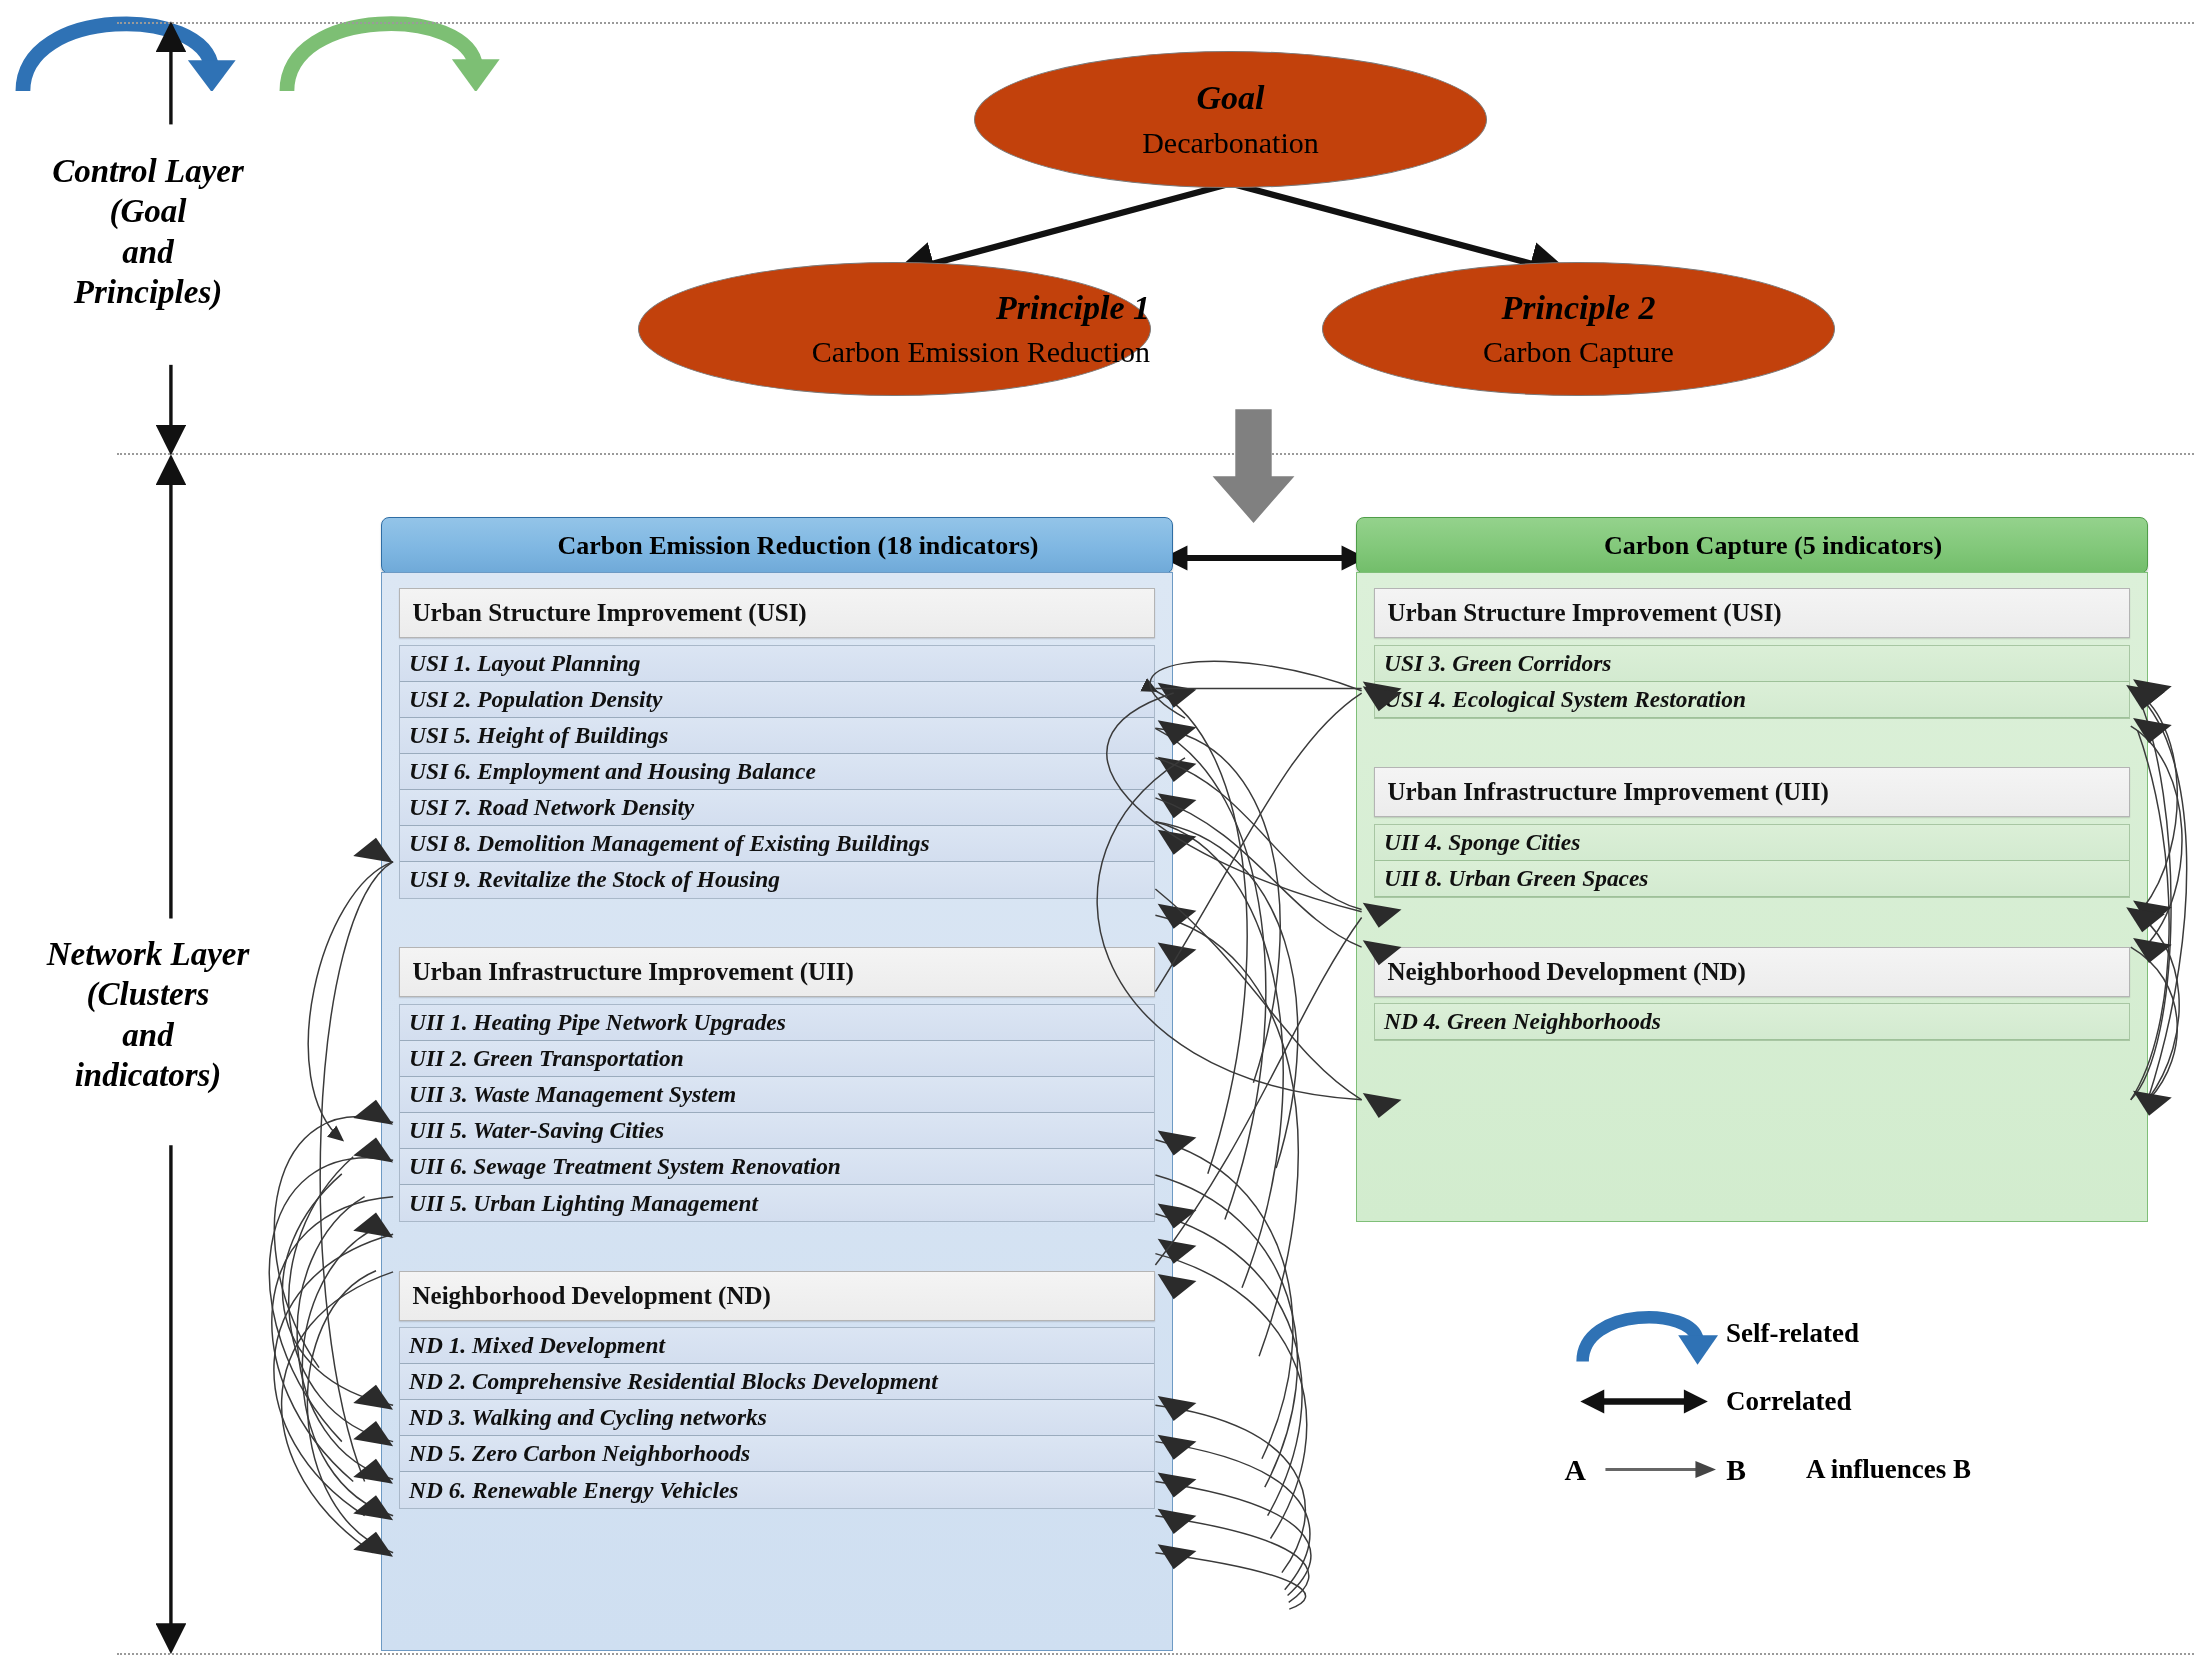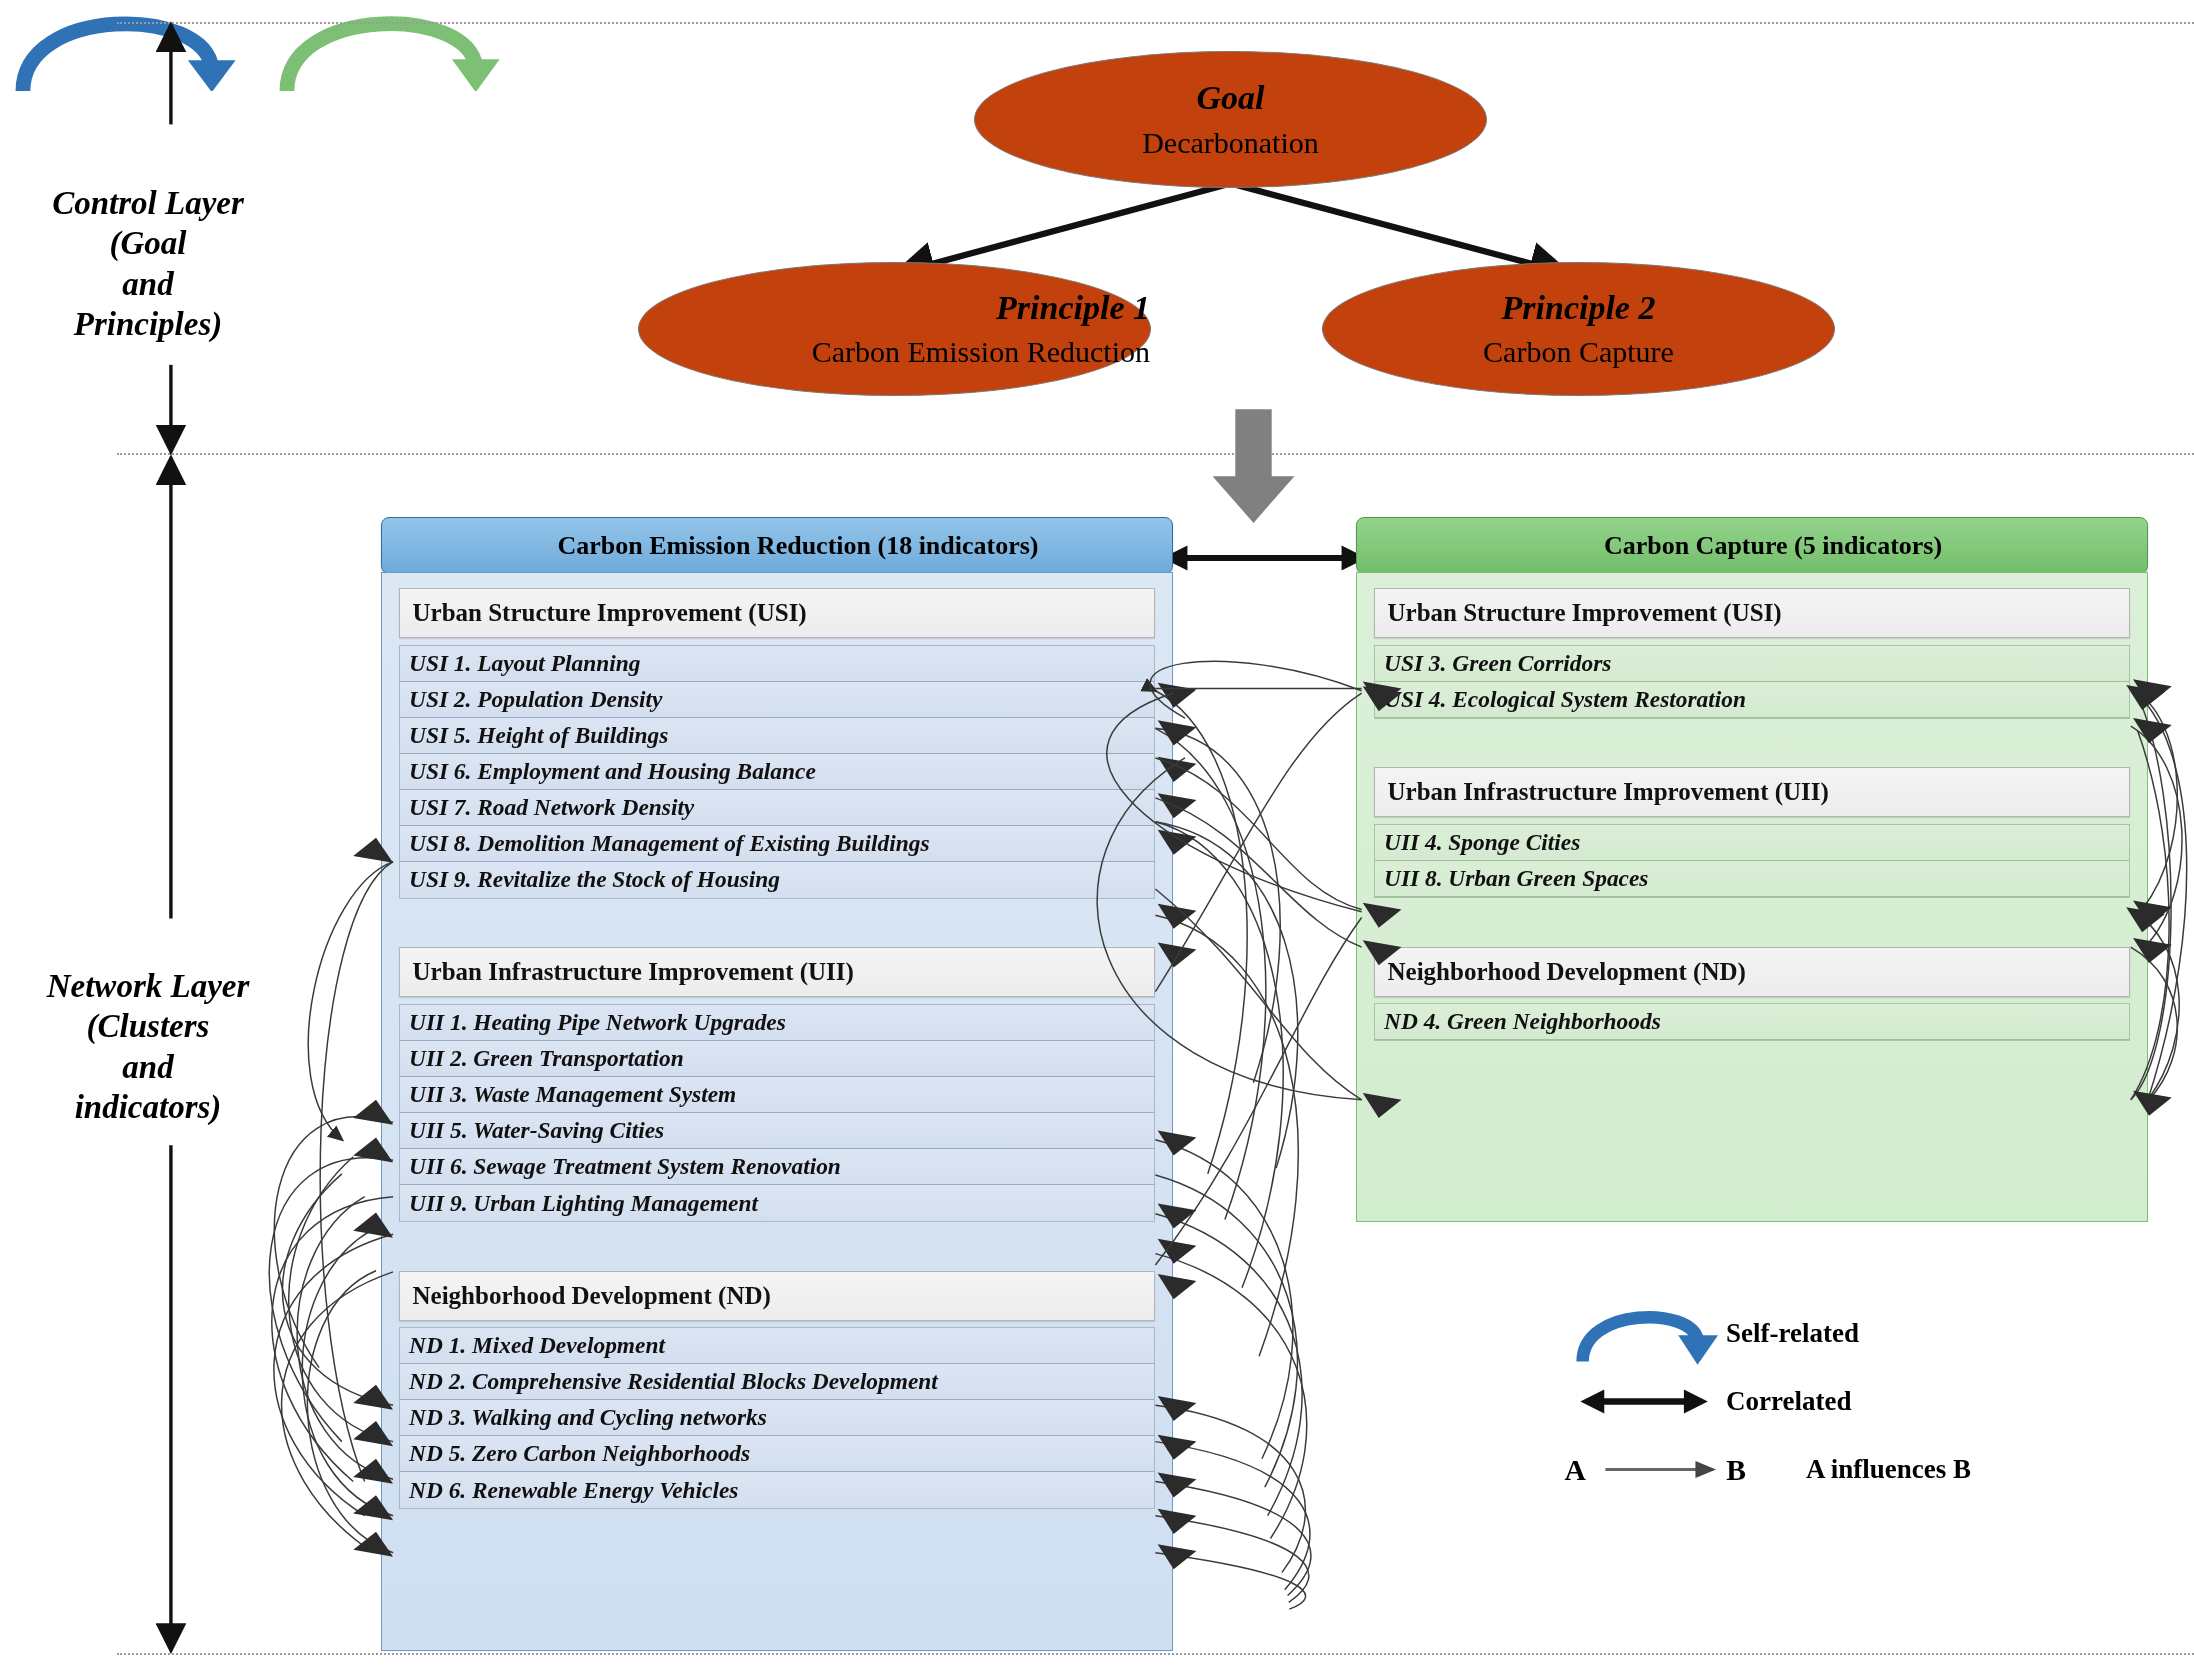--- a/index.html
+++ b/index.html
@@ -25,21 +25,20 @@
   .axis-svg { position:absolute; left:0; top:0; width:2194px; height:1676px; pointer-events:none; }
 
   
   .layer-caption {
     position:absolute;
     font-family:"Liberation Serif", serif;
     font-weight:bold; font-style:italic;
     font-size:33px; line-height:1.22;
     text-align:center; color:#000;
     width:262px;
-    margin-top:32px;
   }
   #cap-control { left:17px; top:151px; }
   #cap-network { left:17px; top:934px; }
 
   
   .ell {
     position:absolute;
     border:1.7px solid #7a7a7a;
     border-radius:50%;
     background:#c2410c;
@@ -267,21 +266,21 @@
 
       <div class="gap-block"></div>
 
       <div class="group-title">Urban Infrastructure Improvement (UII)</div>
       <div class="ind-list">
         <div class="ind-row">UII 1. Heating Pipe Network Upgrades</div>
         <div class="ind-row">UII 2. Green Transportation</div>
         <div class="ind-row">UII 3. Waste Management System</div>
         <div class="ind-row">UII 5. Water-Saving Cities</div>
         <div class="ind-row">UII 6. Sewage Treatment System Renovation</div>
-        <div class="ind-row">UII 9. Urban Lighting Management</div>
+        <div class="ind-row">UII 5. Urban Lighting Management</div>
       </div>
 
       <div class="gap-block"></div>
 
       <div class="group-title">Neighborhood Development (ND)</div>
       <div class="ind-list">
         <div class="ind-row">ND 1. Mixed Development</div>
         <div class="ind-row">ND 2. Comprehensive Residential Blocks Development</div>
         <div class="ind-row">ND 3. Walking and Cycling networks</div>
         <div class="ind-row">ND 5. Zero Carbon Neighborhoods</div>

